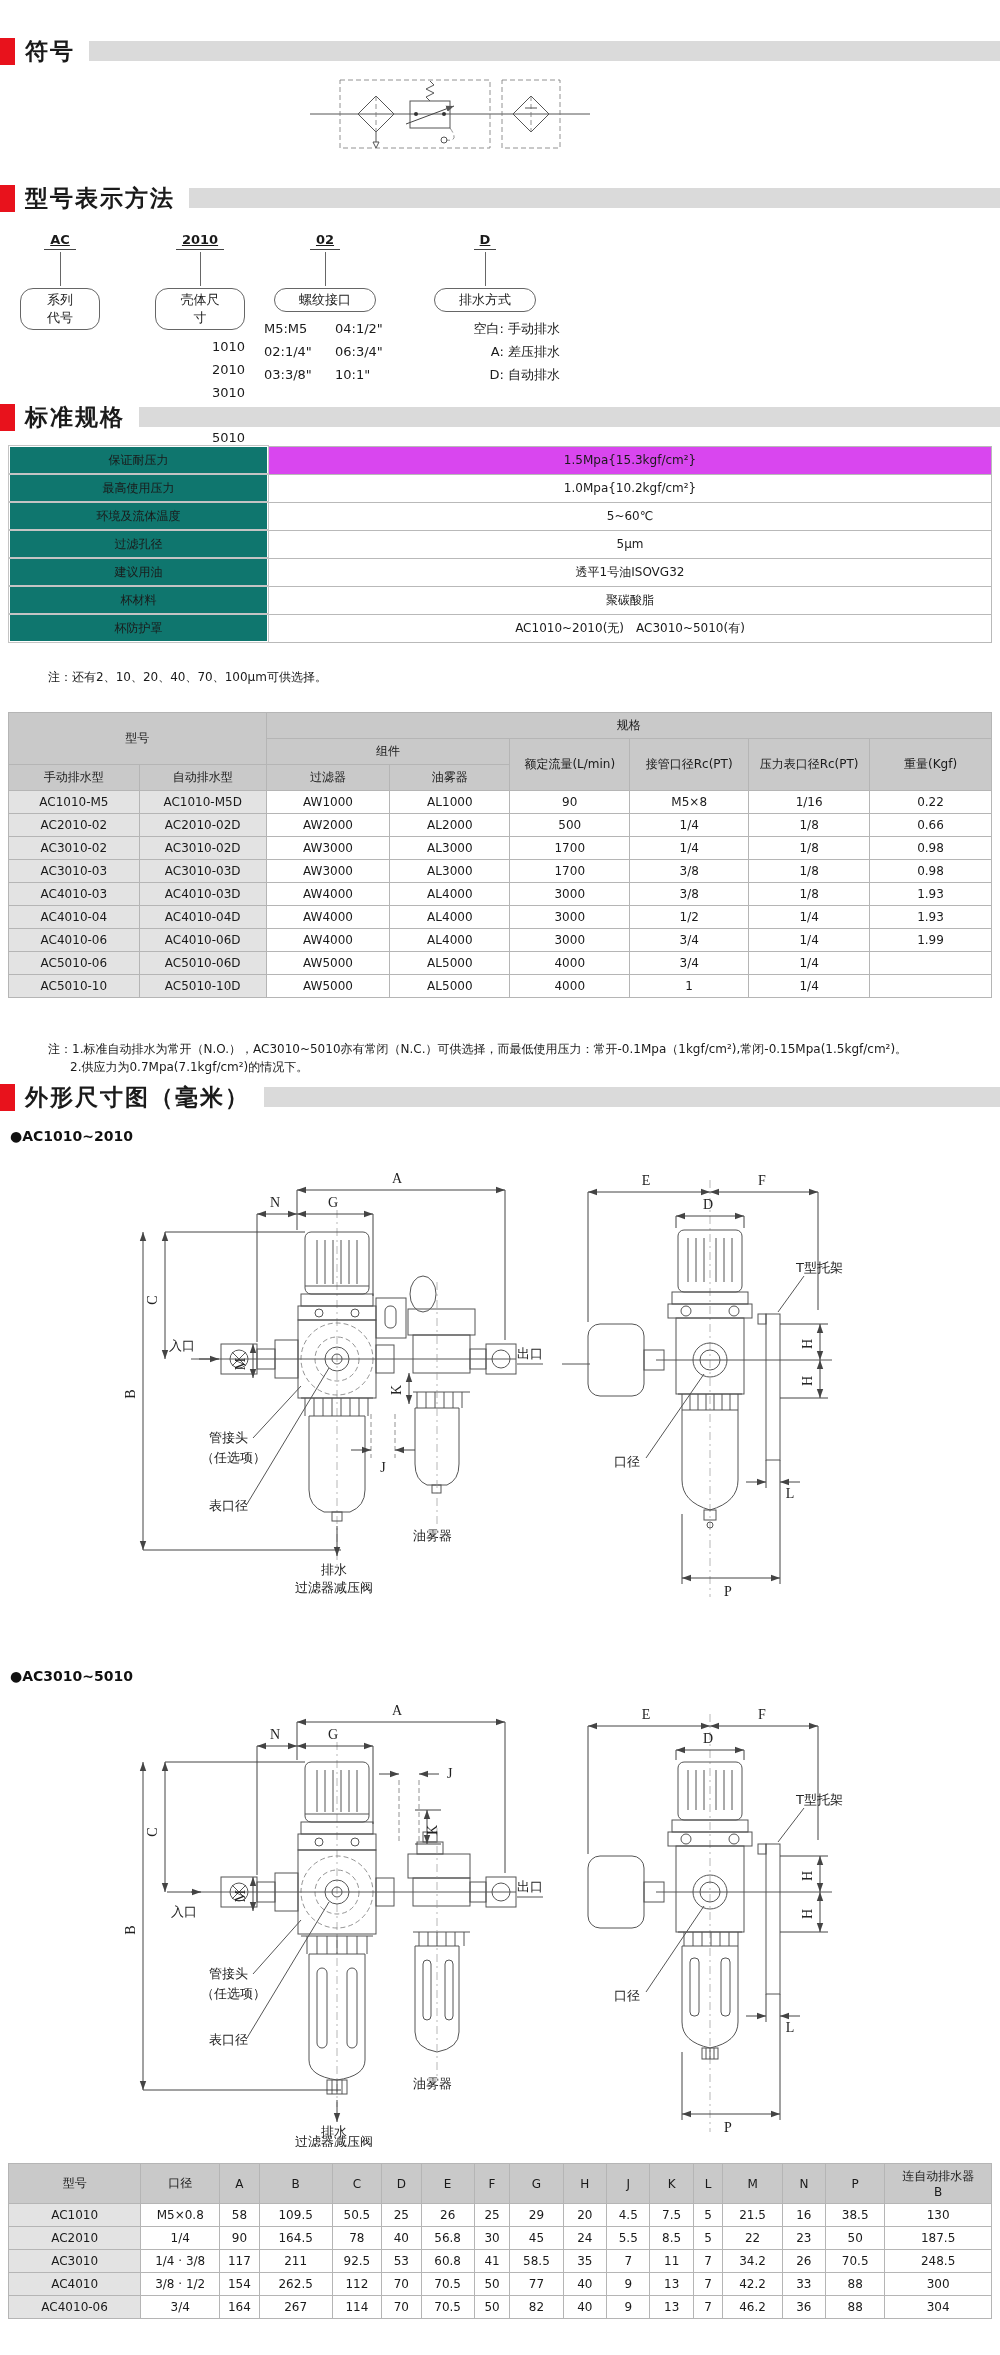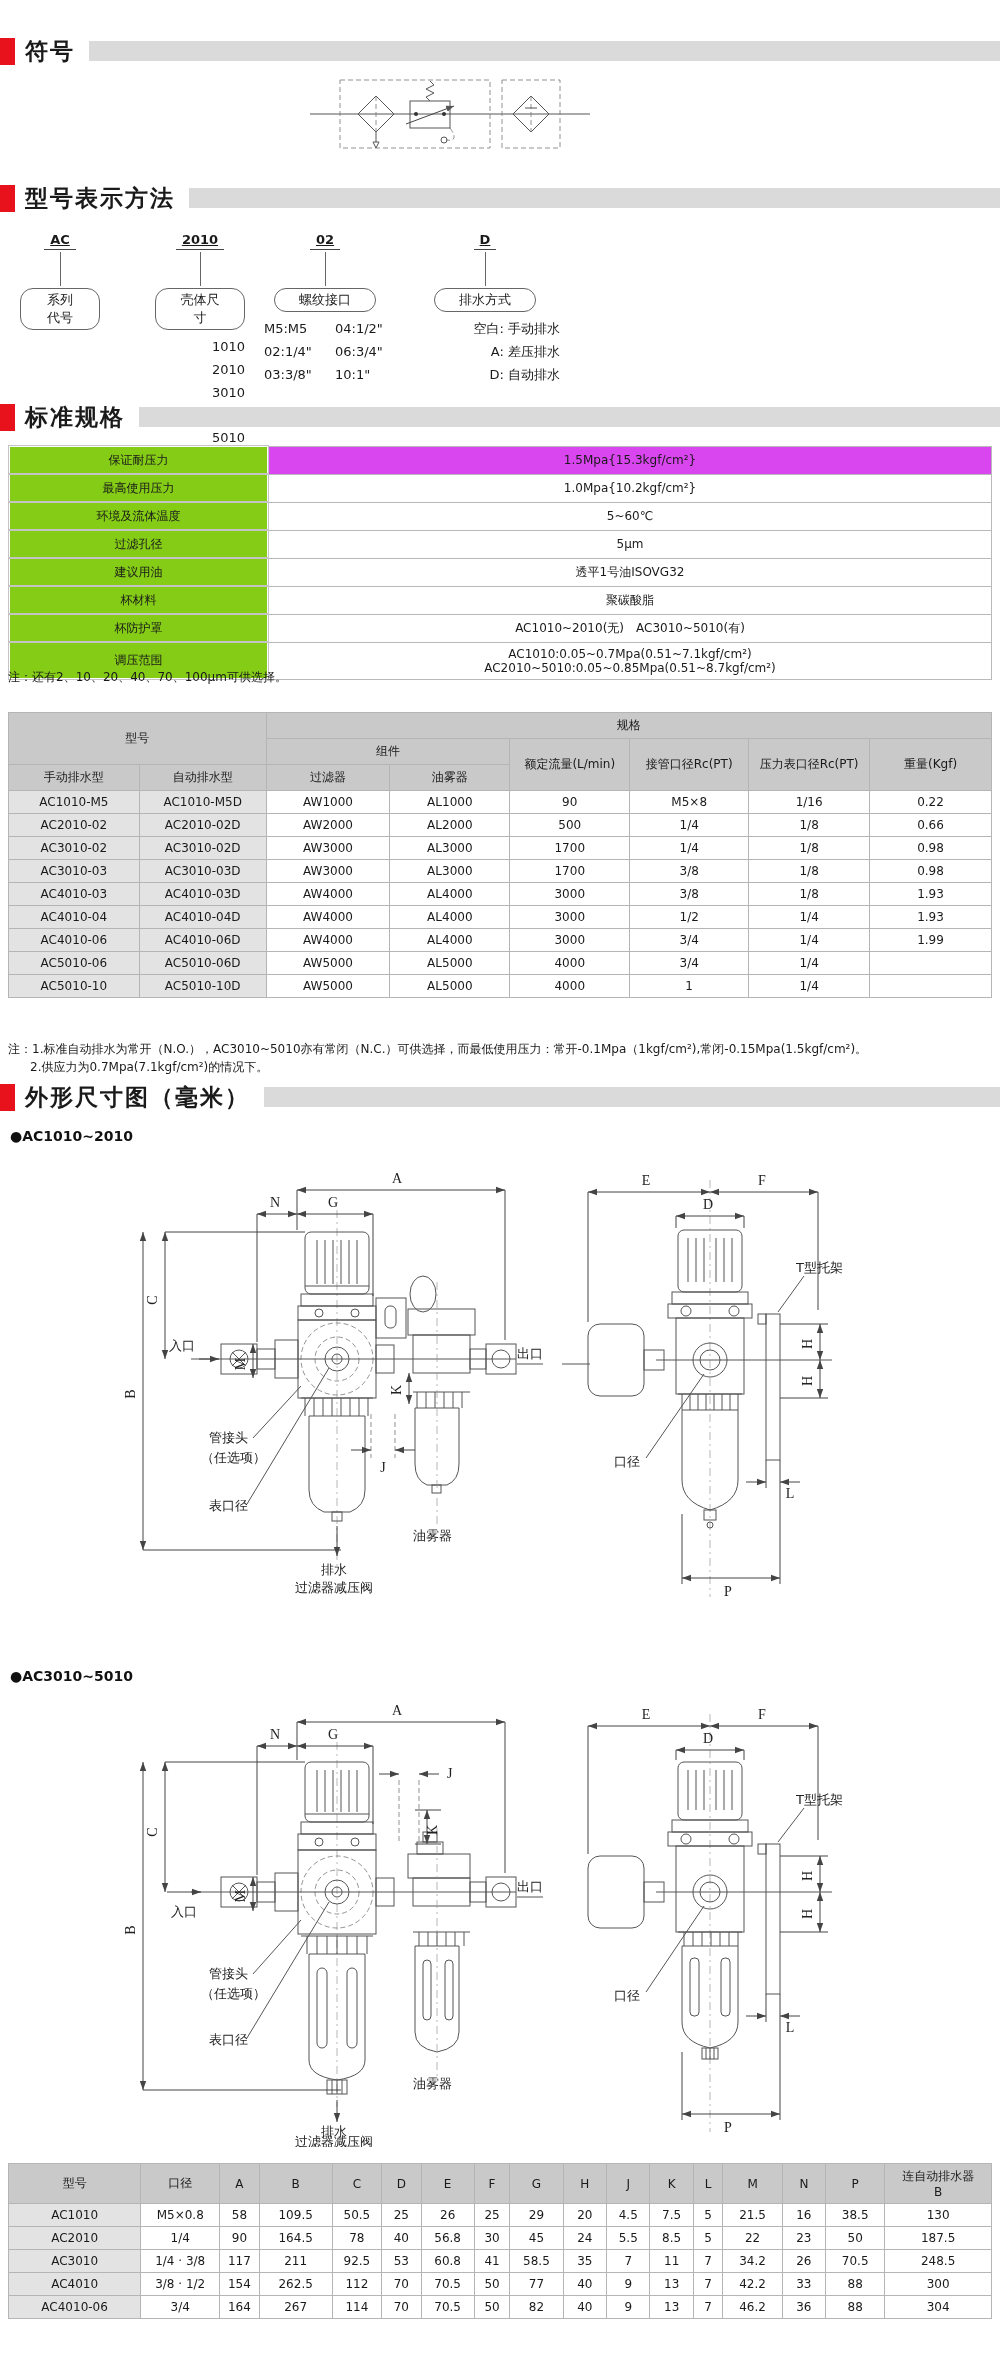--- a/index.html
+++ b/index.html
@@ -18,28 +18,28 @@
   .mline{width:1px;height:34px;background:#666;margin:2px auto;}
   .mbox{display:inline-block;border:1px solid #666;border-radius:13px;padding:2px 24px;font-size:13px;background:#fff;}
   .mopts{margin-top:6px;font-size:13px;line-height:1.75;}
   .mopts.lft{text-align:right;padding-left:30px;}
   .mgrid{display:grid;grid-template-columns:1fr 1fr;column-gap:6px;text-align:left;padding-left:14px;}
   
   table{border-collapse:collapse;width:100%;font-size:12px;}
   td,th{text-align:center;vertical-align:middle;}
   
   .spec td{border:1px solid #b9b9b9;padding:4px 6px;height:18px;}
-  .spec td.lbl{background:#84cc16;width:245px;border:2px solid #fff;outline:1px solid #c4c4c4;}
+  .spec td.lbl{background:#0f766e;width:245px;border:2px solid #fff;outline:1px solid #c4c4c4;}
   .spec td.v0{background:#d946ef;}
   
   .grid th,.grid td{border:1px solid #b5b5b5;padding:4px 3px;}
   .grid th{background:#c9c9c9;font-weight:normal;}
   .grid tbody td:nth-child(1){background:#e3e3e3;text-align:center;}
   .comp tbody td:nth-child(2){background:#e3e3e3;}
-  .note{position:absolute;font-size:12px;line-height:1.5;}
+  .note{position:absolute;font-size:12px;line-height:1.5;margin-left:40px;}
   .variant{position:absolute;font-size:14px;font-weight:bold;color:#111;}
   
   .drawrow{position:absolute;display:flex;gap:15px;}
   svg .ln{stroke:#555;fill:none;stroke-width:1;}
   svg .dim{stroke:#444;fill:none;stroke-width:1;}
   svg .dsh{stroke:#777;fill:none;stroke-width:0.8;stroke-dasharray:5 3;}
   svg .cl{stroke:#999;fill:none;stroke-width:0.7;stroke-dasharray:8 4 2 4;}
   svg text.dl{font-family:"Liberation Serif","DejaVu Serif",serif;font-size:14px;fill:#222;}
   svg text.cn{font-family:"DejaVu Sans",sans-serif;font-size:13px;fill:#222;}
 </style>
@@ -161,27 +161,20 @@
           <td>透平1号油ISOVG32</td>
         </tr>
       <tr>
           <td class="lbl">杯材料</td>
           <td>聚碳酸脂</td>
         </tr>
       <tr>
           <td class="lbl">杯防护罩</td>
           <td>AC1010~2010(无)　AC3010~5010(有)</td>
         </tr>
-      <tr>
-          <td class="lbl">调压范围</td>
-        <td>
-          <div>AC1010:0.05~0.7Mpa(0.51~7.1kgf/cm²)</div>
-          <div>AC2010~5010:0.05~0.85Mpa(0.51~8.7kgf/cm²)</div>
-        </td>
-        </tr>
     </tbody>
   </table>
 </div>
 <div class="note" style="top:668px;left:8px">注：还有2、10、20、40、70、100μm可供选择。</div>
 
 <div class="abs" style="top:712px;left:8px;width:984px">
   <table class="grid comp">
     <colgroup>
         <col style="width:13.3%">
         <col style="width:12.9%">

